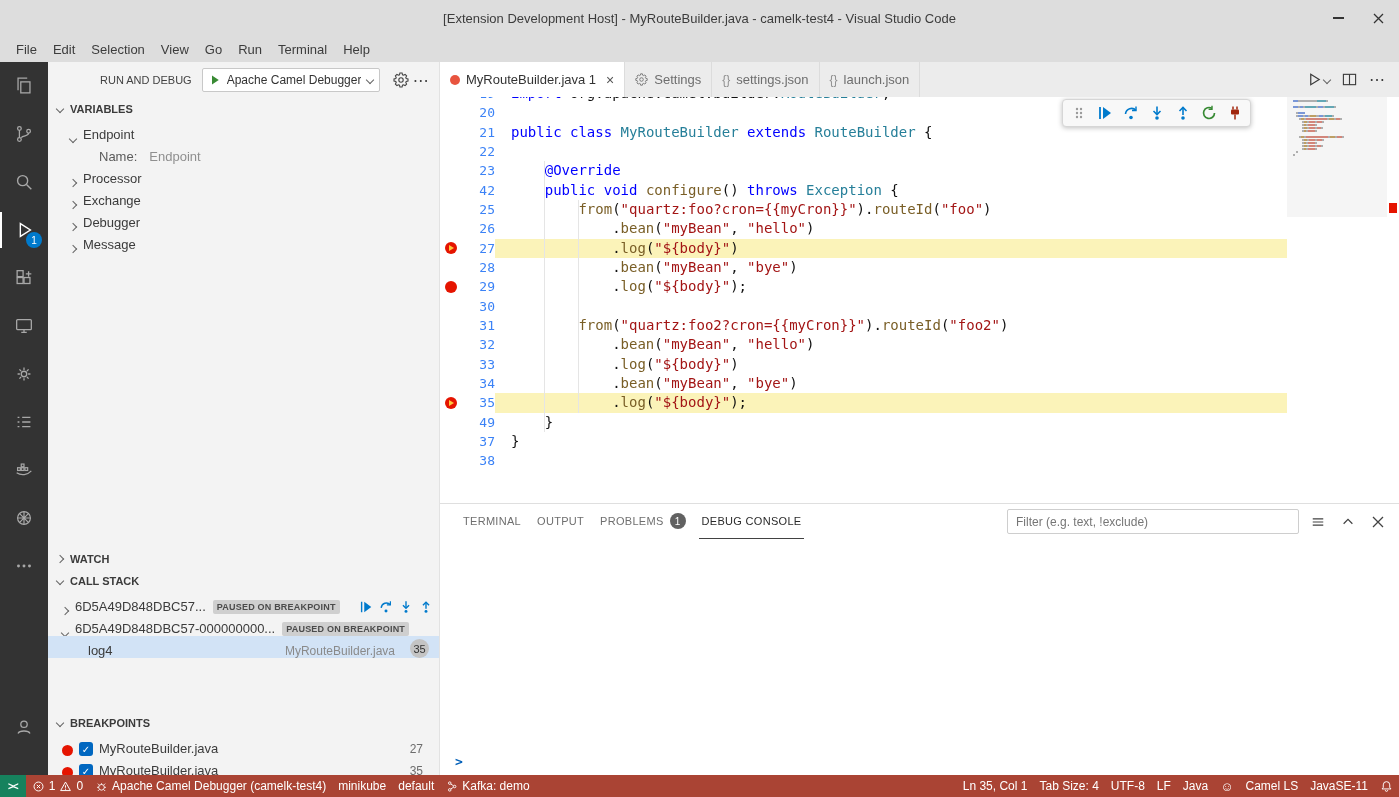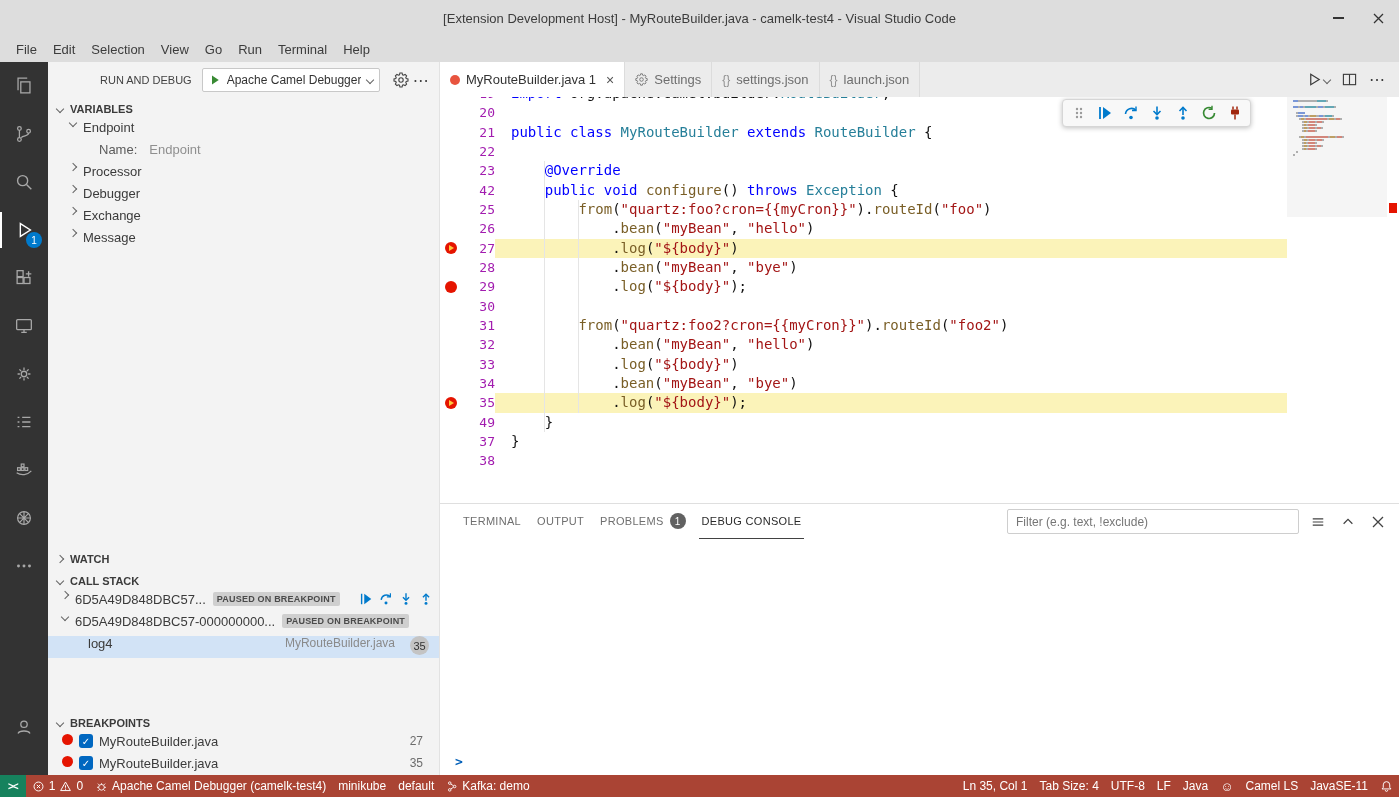--- a/index.html
+++ b/index.html
@@ -30,21 +30,21 @@
   .sidebar { width:392px; background:#f3f3f3; border-right:1px solid #e2e2e2; display:flex; flex-direction:column; flex:none; overflow:hidden; }
   .sb-header { height:36px; display:flex; align-items:center; padding:0 8px 0 20px; flex:none; }
   .sb-title { font-size:11px; color:#424242; margin-right:10px; white-space:nowrap;padding-left:32px; }
   .cfg-box { height:24px; background:#ffffff; border:1px solid #c8c8c8; border-radius:2px; display:flex; align-items:center; padding:0 6px; gap:6px; width:190px; }
   .cfg-label { font-size:12px; color:#333; flex:1; white-space:nowrap; overflow:hidden; }
   .icon-btn { display:flex; align-items:center; justify-content:center; width:22px; height:22px; color:#424242; }
   .chev { width:6px; height:6px; border-right:1.4px solid #646464; border-bottom:1.4px solid #646464; display:inline-block; flex:none; }
   .chev.right { transform:rotate(-45deg); }
   .chev.down { transform:rotate(45deg); }
   .sec-header { height:22px; display:flex; align-items:center; gap:7px; padding-left:9px; font-size:11px; font-weight:bold; color:#3b3b3b; flex:none; }
-  .tree-row { height:22px; display:flex; align-items:flex-start; gap:7px; padding-left:22px; font-size:13px; color:#3b3b3b; flex:none; position:relative; }
+  .tree-row { height:22px; display:flex; align-items:flex-end; gap:7px; padding-left:22px; font-size:13px; color:#3b3b3b; flex:none; position:relative; }
   .tree-row .lbl { white-space:nowrap; }
   .var-name { color:#5a5a5a; }
   .var-value { color:#8f8f8f; margin-left:5px; }
   .kv-row { padding-left:51px; }
   .spacer1 { height:296px; flex:none; }
   .spacer2 { height:54px; flex:none; }
   .badge-paused { background:#cfcfcf; color:#4b4b4b; font-size:9px; font-weight:bold; padding:2px 4px; border-radius:2px; letter-spacing:.2px; white-space:nowrap; }
   .stack-actions { margin-left:auto; display:flex; gap:6px; padding-right:6px; }
   .stack-actions svg { display:block; }
   .row-selected { background:#d2e3f6; }
@@ -63,21 +63,21 @@
   .java-dot { width:10px; height:10px; border-radius:50%; background:#e8543f; flex:none; }
   .json-braces { color:#8f8f8f; font-size:12px; }
   .tab-close { margin-left:4px; color:#555; font-size:14px; line-height:1; }
   .editor-actions { margin-left:auto; display:flex; align-items:center; gap:12px; padding-right:14px; color:#3b3b3b; }
   .editor-actions svg { display:block; }
 
   .editor-body { flex:1; position:relative; display:flex; min-height:0; overflow:hidden; background:#fff; }
   .code-scroll { flex:1; display:flex; flex-direction:column; margin-top:-13px; min-width:0; }
   .cline { height:19.33px; line-height:19.33px; display:flex; flex:none; }
   .glyph { width:22px; display:flex; align-items:center; justify-content:center; flex:none; }
-  .lnum { width:33px; text-align:right; color:#a21caf; font-family:"DejaVu Sans Mono", monospace; font-size:13px; flex:none; }
+  .lnum { width:33px; text-align:right; color:#3b82f6; font-family:"DejaVu Sans Mono", monospace; font-size:13px; flex:none; }
   .ctext { flex:1; padding-left:16px; white-space:pre; font-family:"DejaVu Sans Mono", monospace; font-size:14px; color:#111; min-width:0; overflow:hidden; }
   .cline.hl .ctext { background:#fbf3b9; }
   .tk-k { color:#0000ff; } .tk-t { color:#267f99; } .tk-f { color:#795e26; } .tk-s { color:#a31515; } .tk-d { color:#111111; }
   .bp { width:12px; height:12px; border-radius:50%; background:#e51400; display:inline-block; position:relative; }
   .bp.bpa u { position:absolute; left:3.5px; top:2.6px; width:0; height:0; border-top:3.4px solid transparent; border-bottom:3.4px solid transparent; border-left:5.6px solid #ffc83d; }
   .indent-guide { position:absolute; width:1px; background:#e5e5e5; pointer-events:none; }
 
   .minimap { width:100px; flex:none; position:relative; padding:3px 2px 0 6px; overflow:hidden; }
   .minimap-slider { position:absolute; left:0; right:0; top:0; height:120px; background:rgba(0,0,0,0.04); }
   .mline { height:3px; white-space:nowrap; font-size:0; }
@@ -255,25 +255,25 @@
       <div class="tree-row kv-row">
         <span class="var-name">Name:</span>
           <span class="var-value">Endpoint</span>
       </div>
       <div class="tree-row">
         <span class="chev right"></span>
         <span class="lbl">Processor</span>
       </div>
       <div class="tree-row">
         <span class="chev right"></span>
-        <span class="lbl">Debugger</span>
+        <span class="lbl">Exchange</span>
       </div>
       <div class="tree-row">
         <span class="chev right"></span>
-        <span class="lbl">Exchange</span>
+        <span class="lbl">Debugger</span>
       </div>
       <div class="tree-row">
         <span class="chev right"></span>
         <span class="lbl">Message</span>
       </div>
 
       <div class="spacer1"></div>
 
       <div class="sec-header">
         <span class="chev right"></span>

